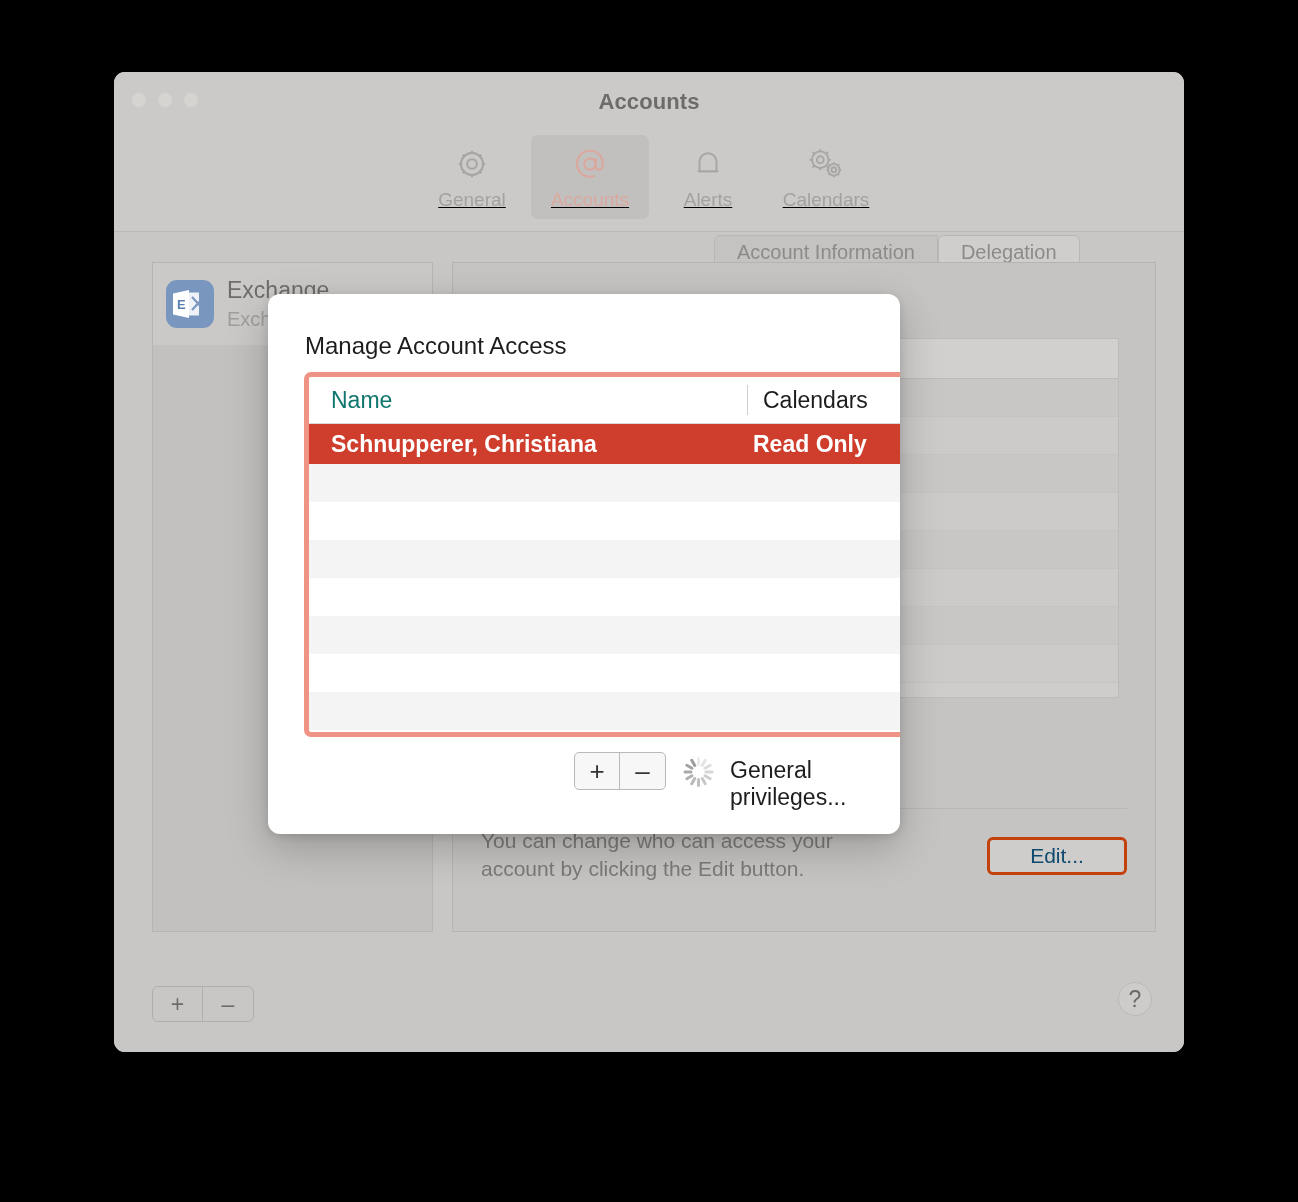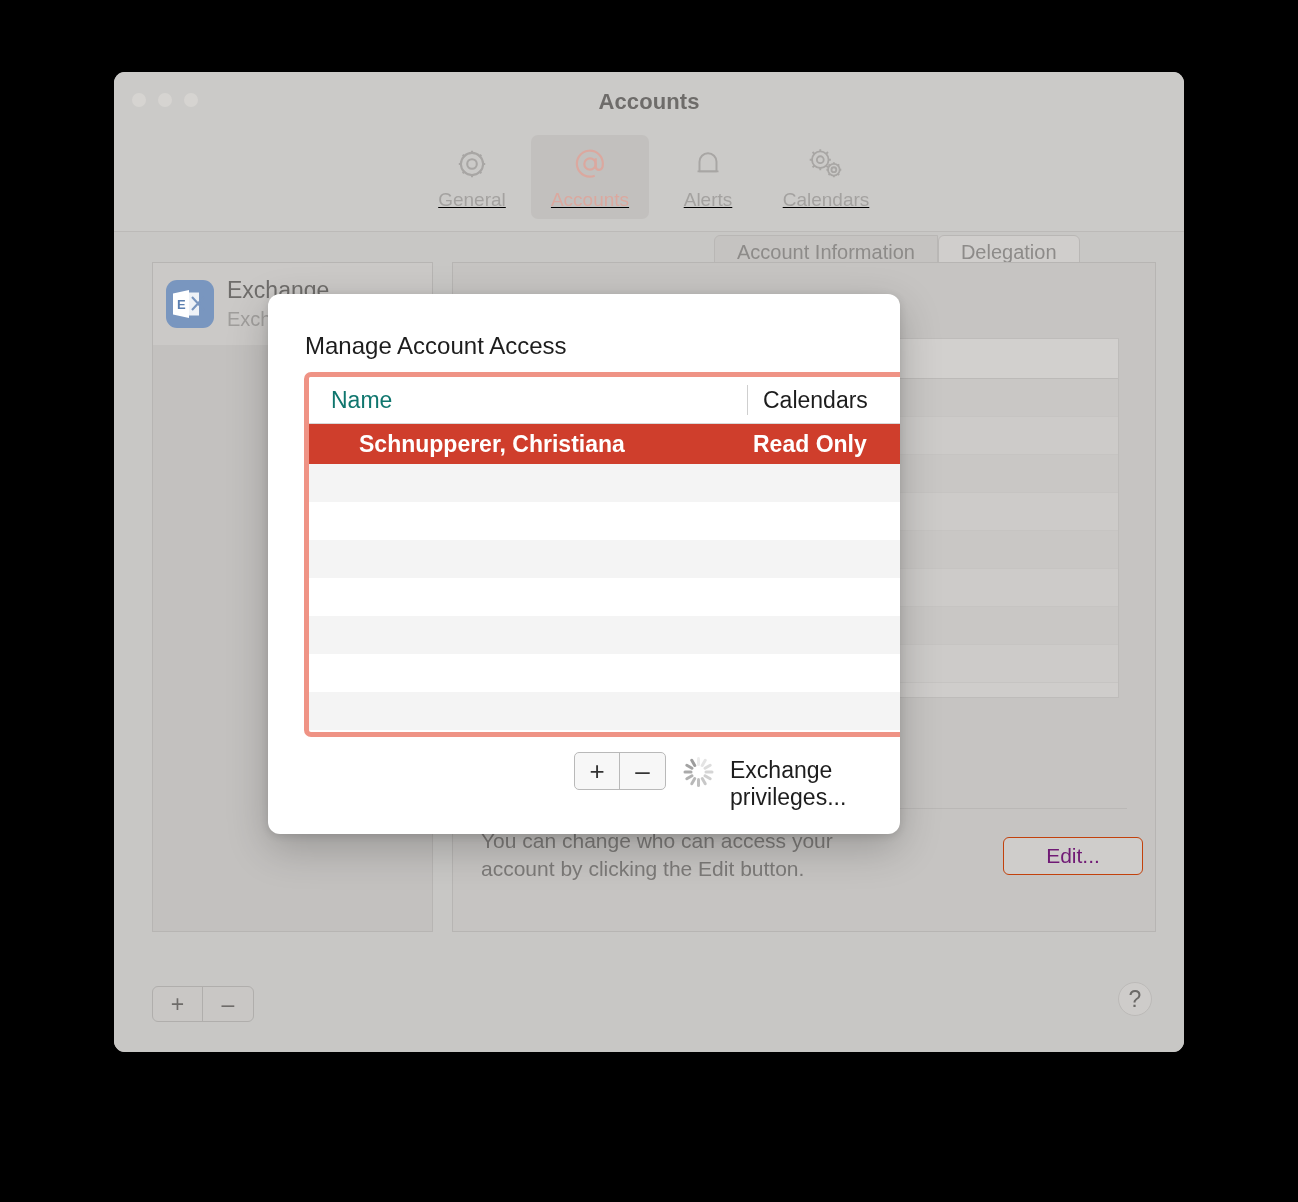--- a/index.html
+++ b/index.html
@@ -194,32 +194,32 @@
     position: absolute;
     left: 28px;
     bottom: 48px;
     width: 420px;
     font-size: 21px;
     line-height: 28px;
     color: #7c7a78;
   }
   .edit-btn {
     position: absolute;
-    right: 12px;
+    right: 28px;
     bottom: 56px;
     width: 140px;
     height: 38px;
     border-radius: 6px;
     background: #cfcdcb;
-    border: 1px solid #c2410c;
+    border: 3px solid #c2410c;
     display: flex;
     align-items: center;
     justify-content: center;
     font-size: 21px;
-    color: #701a75;
+    color: #0c4a6e;
   }
 
   .bottom-bar {
     position: absolute;
     left: 0; right: 0; bottom: 0;
     height: 80px;
   }
   .pm-seg {
     position: absolute;
     left: 38px;
@@ -327,21 +327,20 @@
     position: relative;
     display: flex;
     align-items: center;
   }
   .sel-name {
     padding-left: 22px;
     font-size: 23px;
     font-weight: bold;
     color: #ffffff;
     white-space: nowrap;
-    margin-left: 28px;
   }
   .sel-value {
     position: absolute;
     left: 444px;
     font-size: 23px;
     font-weight: bold;
     color: #ffffff;
   }
   .sel-stepper {
     position: absolute;
@@ -579,19 +578,19 @@
           <i style="transform: rotate(120deg); opacity: 0.48;"></i>
           <i style="transform: rotate(150deg); opacity: 0.55;"></i>
           <i style="transform: rotate(180deg); opacity: 0.63;"></i>
           <i style="transform: rotate(210deg); opacity: 0.7;"></i>
           <i style="transform: rotate(240deg); opacity: 0.77;"></i>
           <i style="transform: rotate(270deg); opacity: 0.84;"></i>
           <i style="transform: rotate(300deg); opacity: 0.91;"></i>
           <i style="transform: rotate(330deg); opacity: 0.98;"></i>
         </div>
 
-      <div class="status-text">Exchange privileges...</div>
+      <div class="status-text">General privileges...</div>
 
     </div>
 
   </div>
 
 </div>
 
 </body></html>

